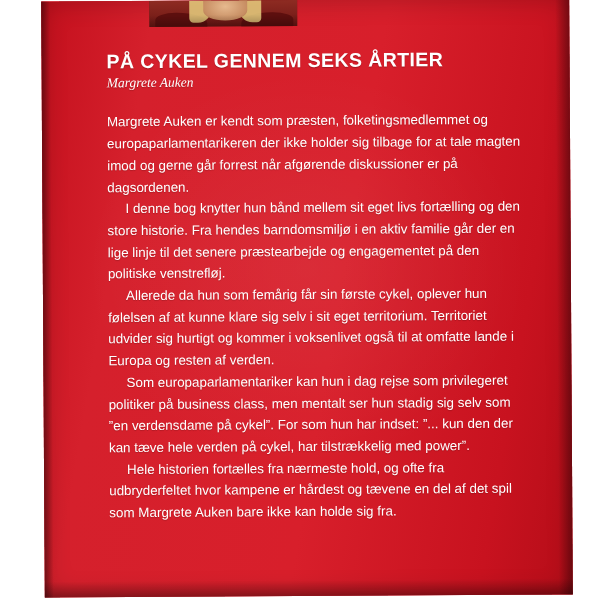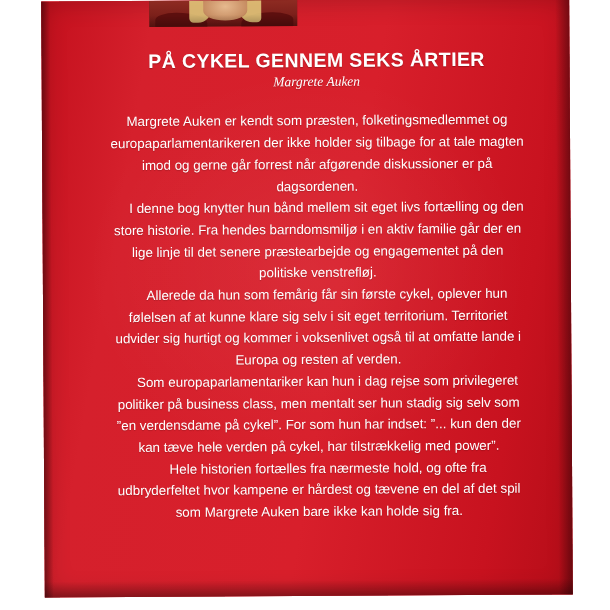--- a/index.html
+++ b/index.html
@@ -11,21 +11,20 @@
     height: 610px;
     background: #ffffff;
     font-family: "Liberation Sans", sans-serif;
     overflow: hidden;
   }
   .page {
     position: relative;
     width: 610px;
     height: 514px;
     background: #ffffff;
-    text-align: center;
   }
   
   .cover {
     position: absolute;
     left: 43px;
     top: 0px;
     width: 528px;
     height: 596px;
     background: #d21a28;
     background-image:

